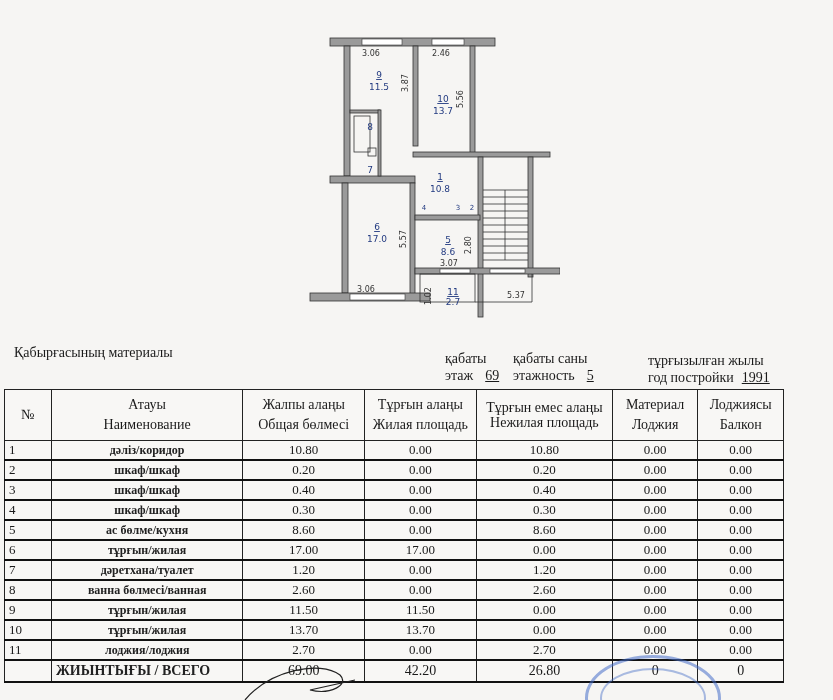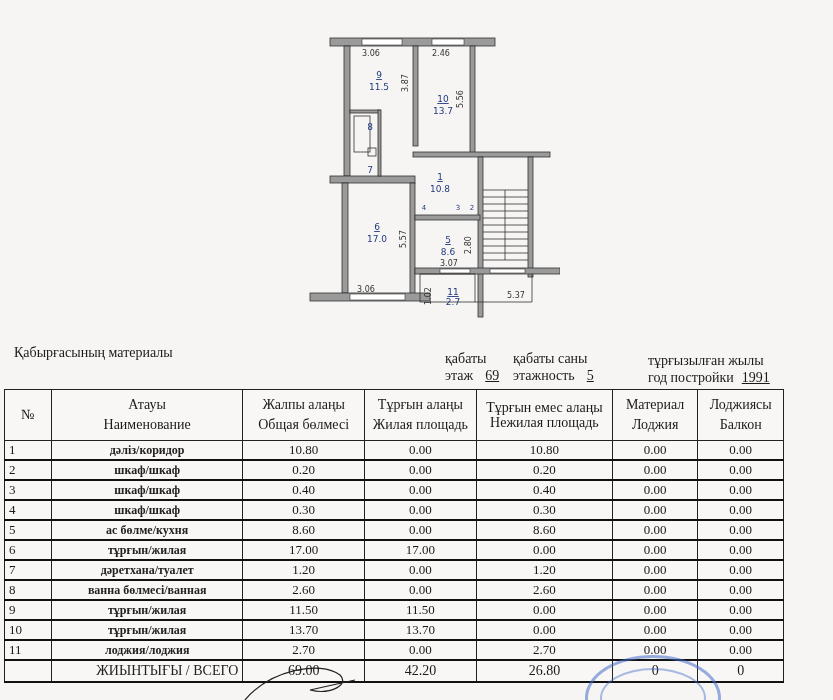--- a/index.html
+++ b/index.html
@@ -19,21 +19,21 @@
     table.areas {
       position: absolute; left: 4px; top: 389px; width: 780px;
       border-collapse: collapse; font-size: 13px; background: #f8f7f5;
     }
     table.areas th, table.areas td { border: 1px solid #222; padding: 0 4px; }
     table.areas th { font-weight: normal; font-size: 14px; line-height: 20px; height: 50px; text-align: center; }
     table.areas td { height: 18px; line-height: 18px; text-align: center; border-bottom: 2px solid #111; }
     table.areas td.num { text-align: left; width: 30px; }
     table.areas td.name { text-align: center; width: 150px; font-weight: bold; font-size: 12px; color: #222; }
     table.areas tr.total td { font-size: 14px; height: 20px; }
-    table.areas tr.total td.name { text-align: right; font-weight: normal; font-size: 14px; }
+    table.areas tr.total td.name { text-align: left; font-weight: bold; font-size: 14px; }
     .c-total { width: 92px; } .c-live { width: 84px; } .c-nonlive { width: 104px; }
     .c-loggia { width: 62px; } .c-balcony { width: 62px; }
 
     .stamp {
       position: absolute; left: 585px; top: 655px; width: 130px; height: 80px;
       border: 3px solid rgba(70,110,200,0.55); border-radius: 50%;
     }
     .stamp-inner {
       position: absolute; left: 12px; top: 10px; right: 12px; bottom: 10px;
       border: 2px solid rgba(70,110,200,0.45); border-radius: 50%;

